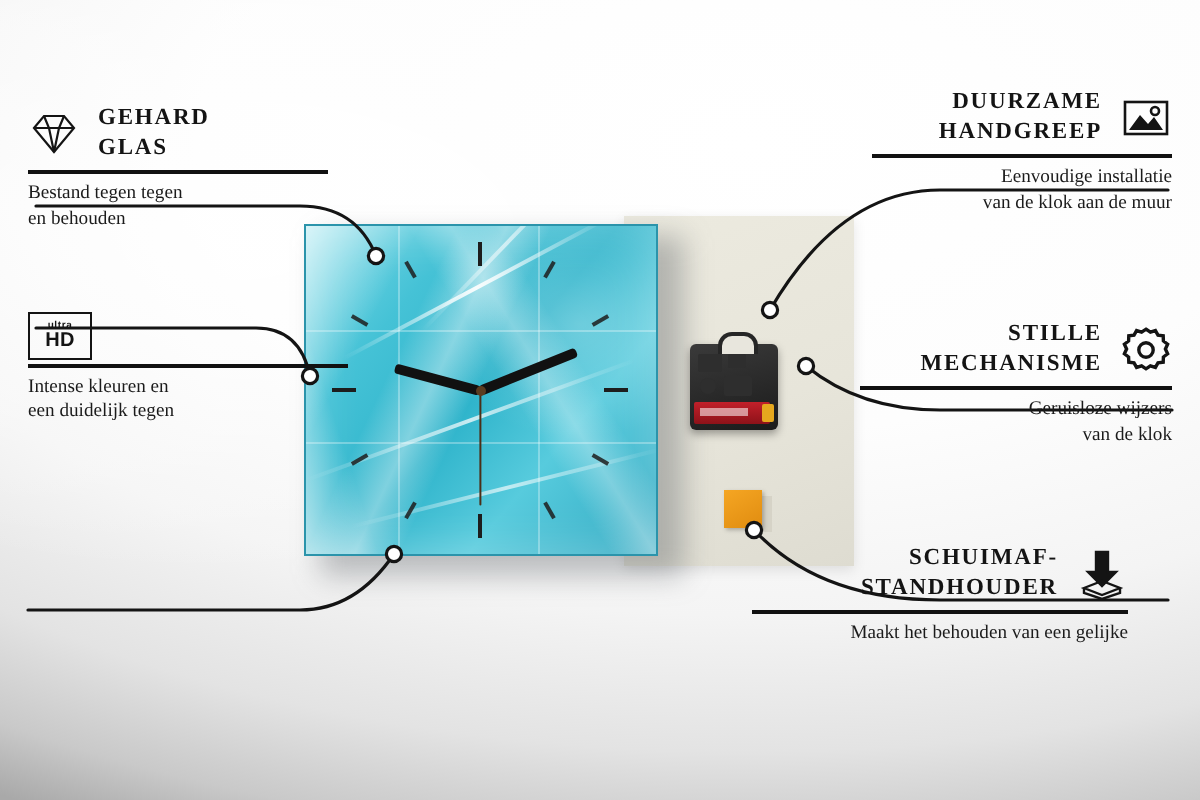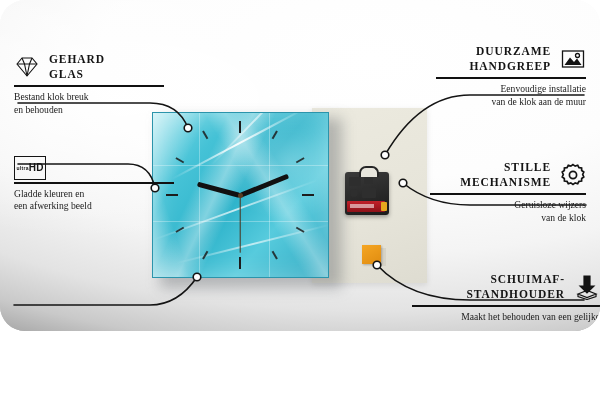--- a/index.html
+++ b/index.html
@@ -1,21 +1,21 @@
 <!DOCTYPE html>
 <html><head>
 <meta charset="utf-8">
 <style>
   html,body{margin:0;padding:0;}
   body{
     width:600px;height:400px;overflow:hidden;
     font-family:"Liberation Serif", serif;
     background:#ffffff;
   }
-  #stage{position:relative;width:600px;height:331px;overflow:hidden;border-radius:25px;}
+  #stage{position:relative;width:600px;height:400px;overflow:hidden;}
 
   
   .bg{position:absolute;inset:0;
       background:
         radial-gradient(120% 95% at 62% 18%, #ffffff 0%, #fdfdfd 38%, #f4f4f4 62%, #e3e3e3 80%, #c9c9c9 92%, #a9a9a9 100%),
         linear-gradient(180deg,#fafafa 0%,#f6f6f6 55%,#cfcfcf 86%,#a6a6a6 100%);
   }
   .bg-sheen{position:absolute;inset:0;
       background:radial-gradient(80% 60% at 20% 30%, rgba(255,255,255,.85) 0%, rgba(255,255,255,0) 70%);}
 
@@ -65,21 +65,21 @@
   .feat.left .head{justify-content:flex-start;}
   .feat.right .head{justify-content:flex-end;}
   .feat .title{font-weight:700;font-size:11.5px;letter-spacing:.9px;color:#141414;
       line-height:1.28;text-transform:uppercase;}
   .feat.right .title{text-align:right;}
   .feat .rule{height:1.6px;background:#111;margin:4px 0 4px;}
   .feat .desc{font-size:9.6px;line-height:1.32;color:#1b1b1b;}
   .feat.right .desc{text-align:right;}
   .ico{flex:0 0 auto;width:26px;height:26px;display:block;}
   .ico svg{display:block;width:26px;height:26px;}
-  .hdico{width:30px;height:22px;border:1.6px solid #141414;display:flex;flex-direction:row;
+  .hdico{width:30px;height:22px;border:1.6px solid #141414;display:flex;flex-direction:column;
       align-items:center;justify-content:center;line-height:1;}
   .hdico .u{font-family:"Liberation Sans",sans-serif;font-size:5px;font-weight:700;letter-spacing:.3px;color:#141414;}
   .hdico .h{font-family:"Liberation Sans",sans-serif;font-size:10px;font-weight:700;letter-spacing:.2px;color:#141414;}
 
   
   #lines{position:absolute;inset:0;pointer-events:none;}
 </style>
 </head>
 <body>
 
@@ -166,38 +166,38 @@
         </g>
           </svg>
       </span>
       <span class="title">
         <span>GEHARD</span><br>
         <span>GLAS</span>
       </span>
     </div>
     <div class="rule"></div>
     <div class="desc">
-      <span>Bestand klok breuk</span><br>
+      <span>Bestand tegen tegen</span><br>
       <span>en behouden</span>
     </div>
   </div>
 
   <div class="feat left" style="left:14px;top:156px;width:160px;">
     <div class="head">
       <span class="ico" style="width:30px;height:22px;">
         <span class="hdico">
           <span class="u">ultra</span>
           <span class="h">HD</span>
         </span>
       </span>
     </div>
     <div class="rule"></div>
     <div class="desc">
-      <span>Gladde kleuren en</span><br>
-      <span>een afwerking beeld</span>
+      <span>Intense kleuren en</span><br>
+      <span>een duidelijk tegen</span>
     </div>
   </div>
 
 
   <div class="feat right" style="left:436px;top:44px;width:150px;">
     <div class="head">
       <span class="title">
         <span>DUURZAME</span><br>
         <span>HANDGREEP</span>
       </span>
@@ -233,21 +233,21 @@
           </svg>
       </span>
     </div>
     <div class="rule"></div>
     <div class="desc">
       <span>Geruisloze wijzers</span><br>
       <span>van de klok</span>
     </div>
   </div>
 
-  <div class="feat right" style="left:412px;top:272px;width:188px;">
+  <div class="feat right" style="left:376px;top:272px;width:188px;">
     <div class="head">
       <span class="title">
         <span>SCHUIMAF-</span><br>
         <span>STANDHOUDER</span>
       </span>
       <span class="ico">
         <svg viewBox="0 0 26 26">
             <g stroke="#141414" stroke-width="1.2" fill="none">
           <path d="M10 2 H16 V12 H20 L13 19 L6 12 H10 Z" fill="#141414"></path>
           <path d="M4 20 L13 16.5 L22 20 L13 23.5 Z"></path>

